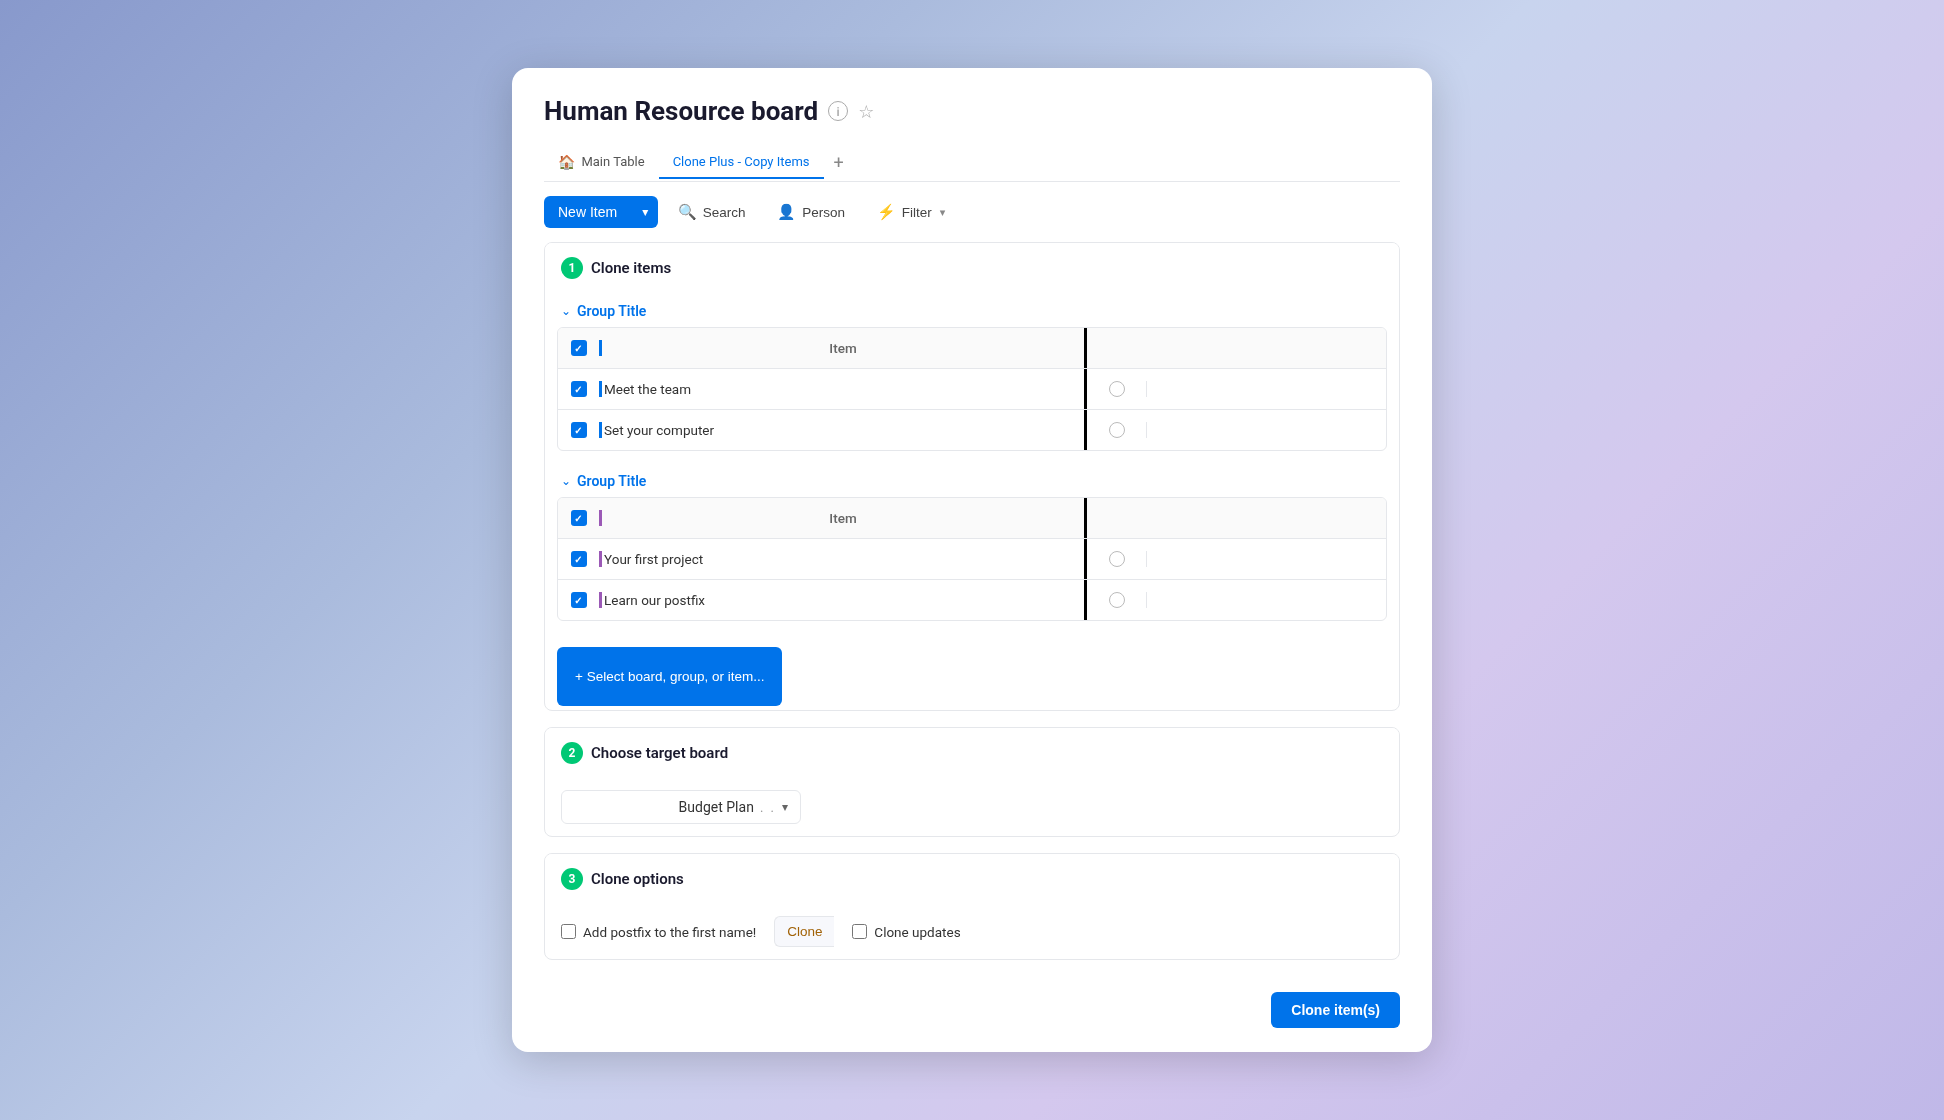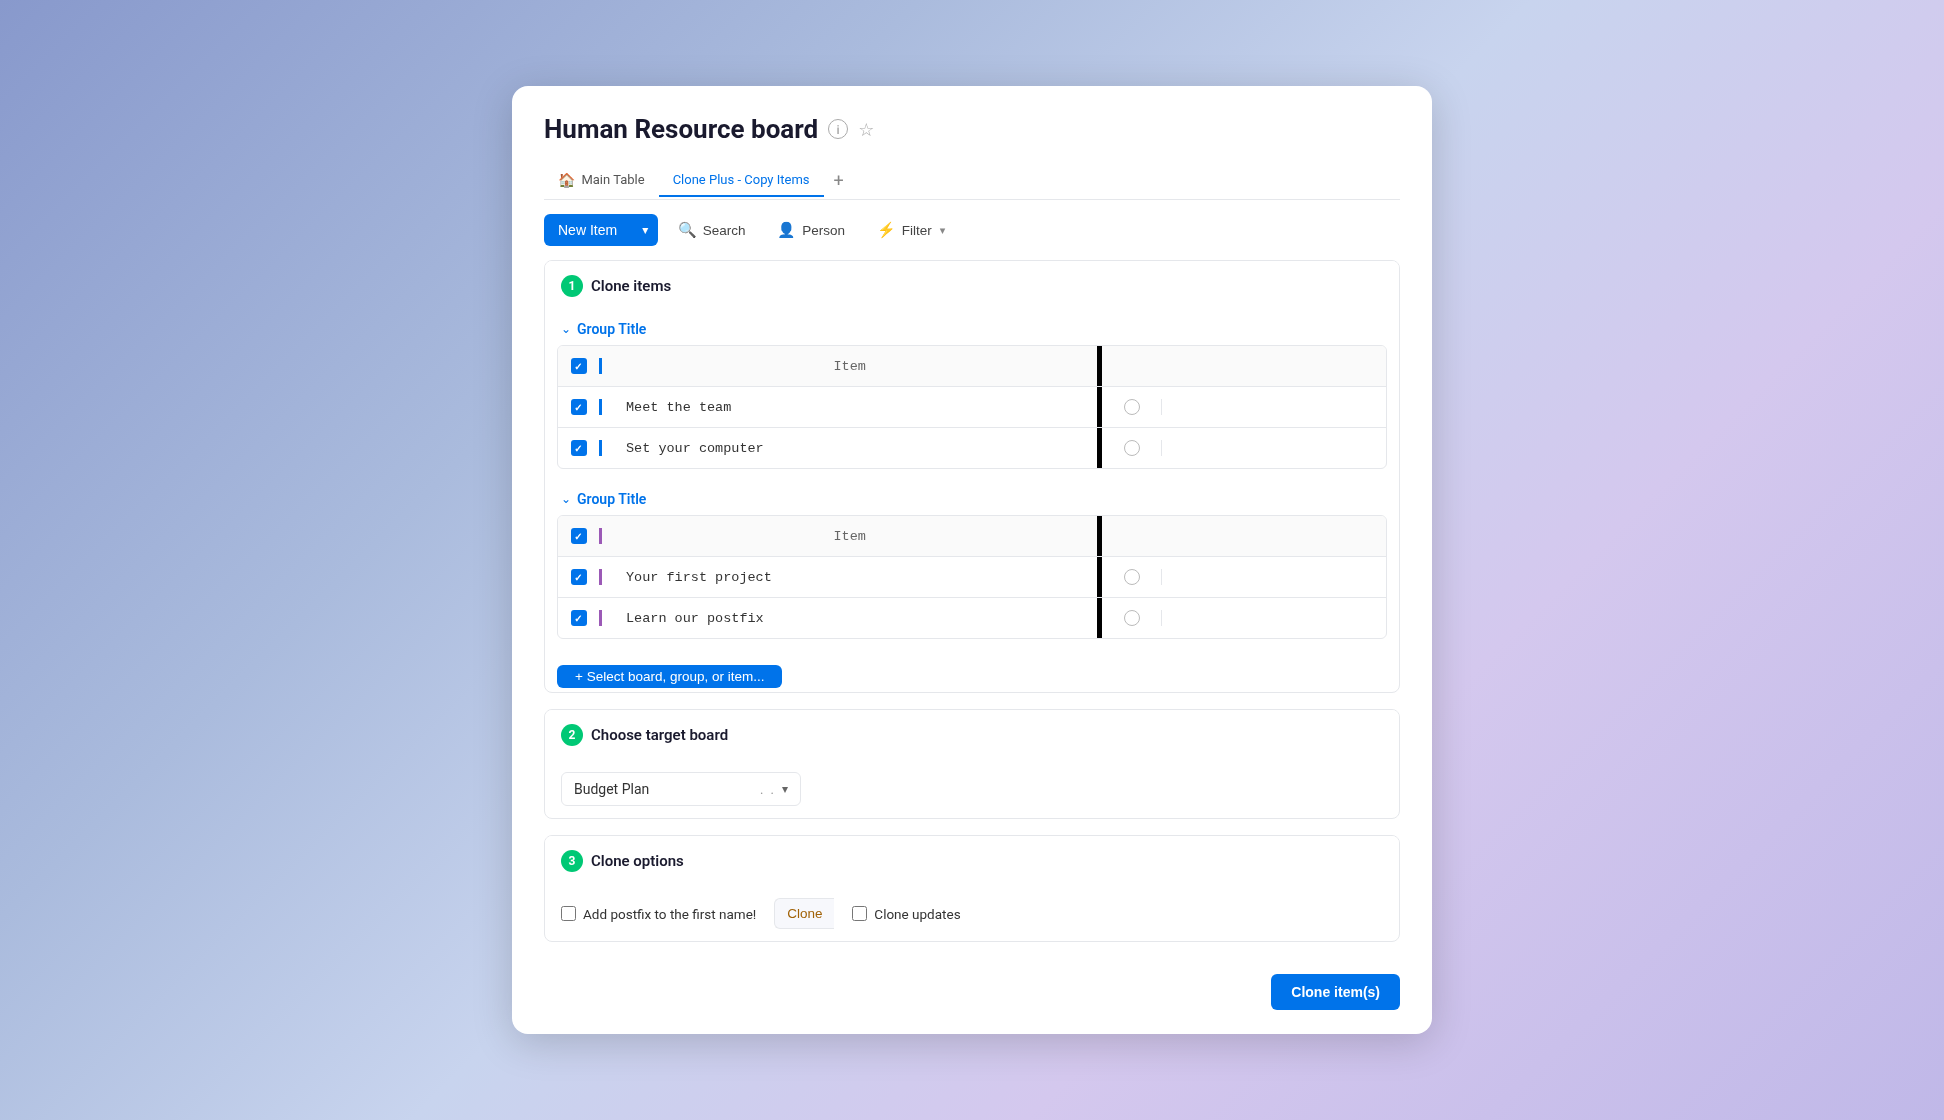--- a/index.html
+++ b/index.html
@@ -227,28 +227,27 @@
       cursor: pointer;
     }
     .checkbox::after {
       content: '✓';
       color: #fff;
       font-size: 10px;
       font-weight: 700;
     }
     .cell-item {
       flex: 1;
-      padding: 0 24px;
+      padding: 0 2px;
       font-size: 13.5px;
       color: #333;
       display: flex;
       align-items: center;
       min-height: 40px;
-      border-right: 5px solid #000000;
-      font-family: Liberation Mono, monospace;
+      border-right: 3px solid #000000;
     }
     .cell-item.header {
       color: #666;
       font-weight: 500;
       justify-content: center;
     }
     .cell-radio {
       width: 60px;
       flex-shrink: 0;
       display: flex;
@@ -267,28 +266,29 @@
       flex: 0.5;
       min-width: 80px;
     }
     .select-board-btn {
       display: inline-flex;
       align-items: center;
       background: #0073ea;
       color: #fff;
       border: none;
       border-radius: 6px;
-      padding: 4px 18px;
+      padding: 22px 18px;
       font-size: 13.5px;
       font-weight: 500;
       cursor: pointer;
       margin: 14px 0 4px 12px;
     }
     .target-board-row {
       padding: 12px 16px;
+      text-align: right;
     }
     .select-dropdown {
       display: flex;
       align-items: center;
       border: 1px solid #e5e7eb;
       border-radius: 6px;
       padding: 8px 12px;
       width: 240px;
       cursor: pointer;
       background: #fff;

